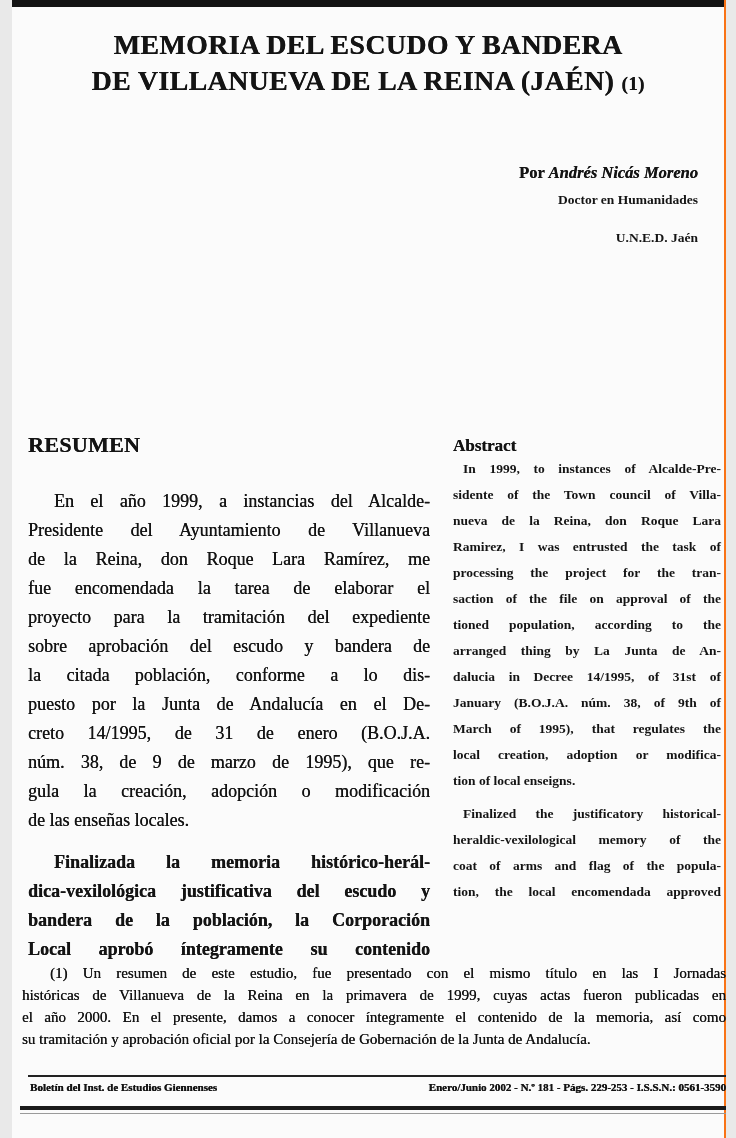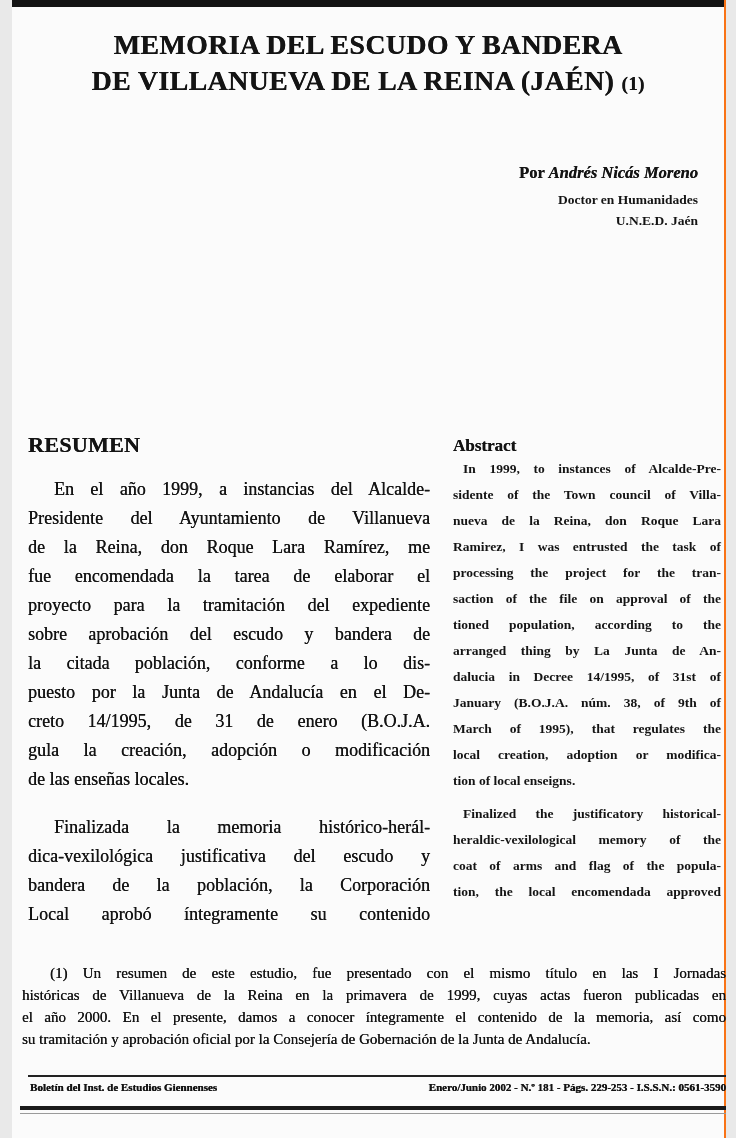--- a/index.html
+++ b/index.html
@@ -27,31 +27,31 @@
     text-align: center; font-weight: bold;
     font-size: 28px; line-height: 36px; letter-spacing: 0.3px;
     text-shadow: 0.3px 0 0 currentColor;
   }
   .title-note { font-size: 19px; font-weight: bold; }
   
   .byline { position: absolute; right: 26px; top: 163px; text-align: right; }
   .byline-main { font-size: 16.5px; font-weight: bold; text-shadow: 0.2px 0 0 currentColor; }
   .byline-author { font-style: italic; }
   .byline-role { font-size: 13.5px; font-weight: bold; margin-top: 9px; }
-  .byline-affil { font-size: 13.5px; font-weight: bold; margin-top: 5px; }
+  .byline-affil { font-size: 13.5px; font-weight: bold; margin-top: 22px; }
   
   .col { position: absolute; }
   .col-es { left: 16px; top: 432px; width: 402px; }
   .col-en { left: 441px; top: 436px; width: 268px; }
   .heading-es { font-size: 22px; font-weight: bold; letter-spacing: 0.3px; text-shadow: 0.3px 0 0 currentColor; }
   .heading-en { font-size: 17px; font-weight: bold; text-shadow: 0.3px 0 0 currentColor; }
   .col-es .para { font-size: 18px; line-height: 29px; text-shadow: 0.25px 0 0 currentColor; }
   .col-en .para { font-size: 13.5px; line-height: 26px; font-weight: bold; }
-  .col-es .para1 { margin-top: 17px; }
-  .col-es .para2 { margin-top: 19px; }
+  .col-es .para1 { margin-top: 29px; }
+  .col-es .para2 { margin-top: 13px; font-weight: bold; }
   .col-en .para1 { }
   .col-en .para2 { margin-top: 7px; }
   .para .tline { text-align: justify; text-align-last: justify; }
   .para.endleft .tline:last-child { text-align-last: left; }
   .col-es .para .tline:first-child { text-indent: 26px; }
   .col-en .para .tline:first-child { text-indent: 10px; }
   
   .footnote {
     position: absolute; left: 10px; top: 962px; width: 704px;
     font-size: 15px; line-height: 22px; text-shadow: 0.2px 0 0 currentColor;
@@ -91,20 +91,21 @@
       <div class="para para1 endleft">
           <div class="tline">En el año 1999, a instancias del Alcalde-</div>
           <div class="tline">Presidente del Ayuntamiento de Villanueva</div>
           <div class="tline">de la Reina, don Roque Lara Ramírez, me</div>
           <div class="tline">fue encomendada la tarea de elaborar el</div>
           <div class="tline">proyecto para la tramitación del expediente</div>
           <div class="tline">sobre aprobación del escudo y bandera de</div>
           <div class="tline">la citada población, conforme a lo dis-</div>
           <div class="tline">puesto por la Junta de Andalucía en el De-</div>
           <div class="tline">creto 14/1995, de 31 de enero (B.O.J.A.</div>
+          <div class="tline">núm. 38, de 9 de marzo de 1995), que re-</div>
           <div class="tline">gula la creación, adopción o modificación</div>
           <div class="tline">de las enseñas locales.</div>
         </div>
       <div class="para para2">
           <div class="tline">Finalizada la memoria histórico-herál-</div>
           <div class="tline">dica-vexilológica justificativa del escudo y</div>
           <div class="tline">bandera de la población, la Corporación</div>
           <div class="tline">Local aprobó íntegramente su contenido</div>
         </div>
     </div>

